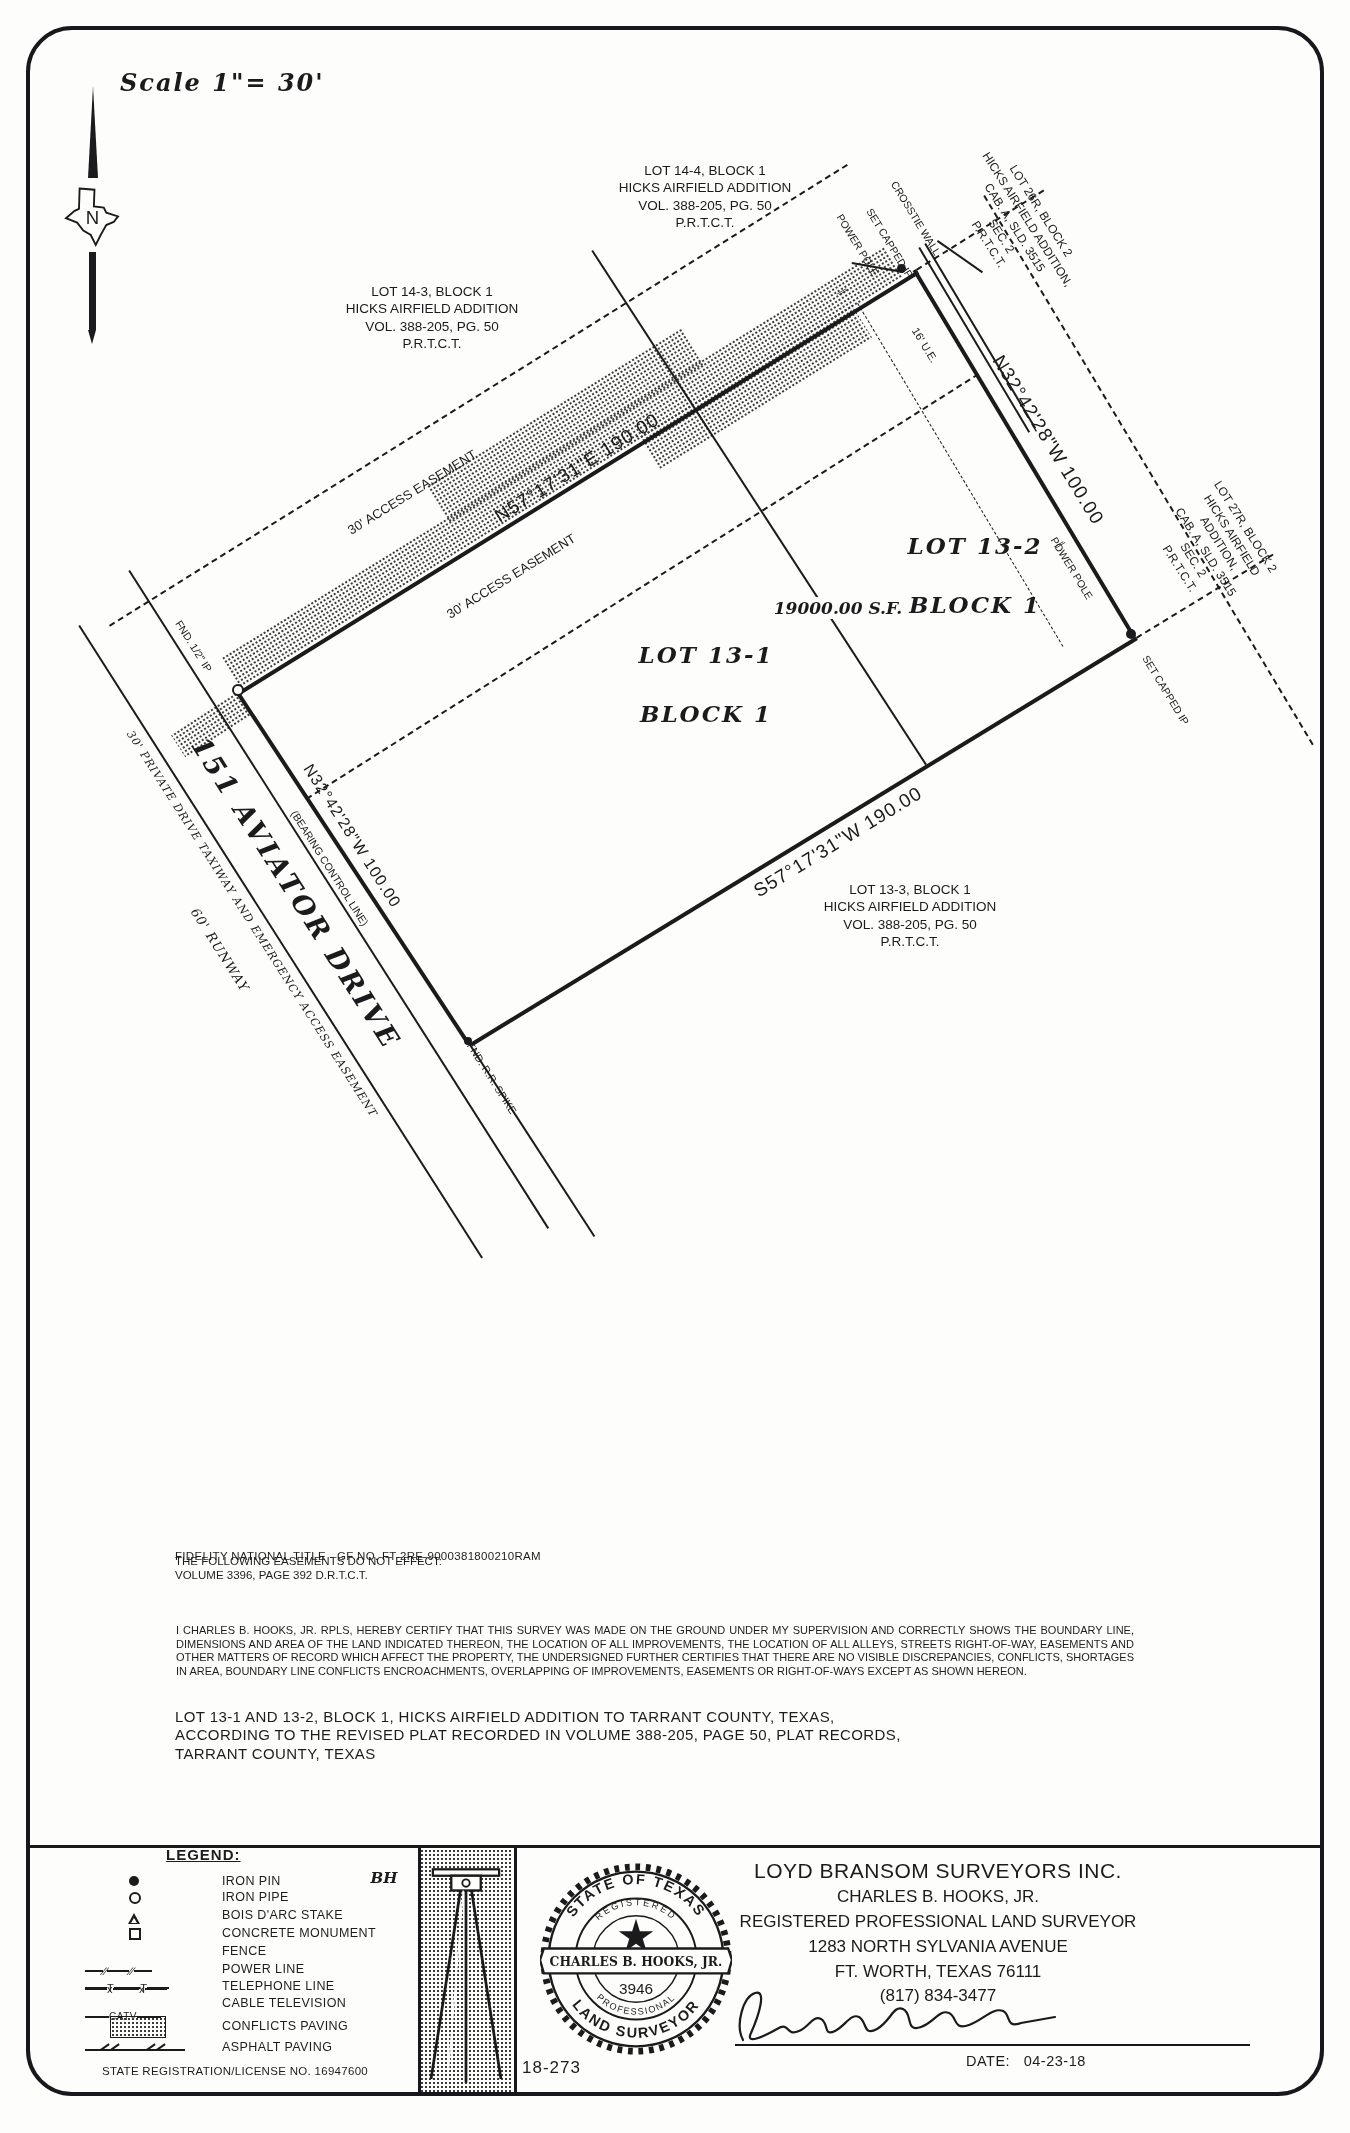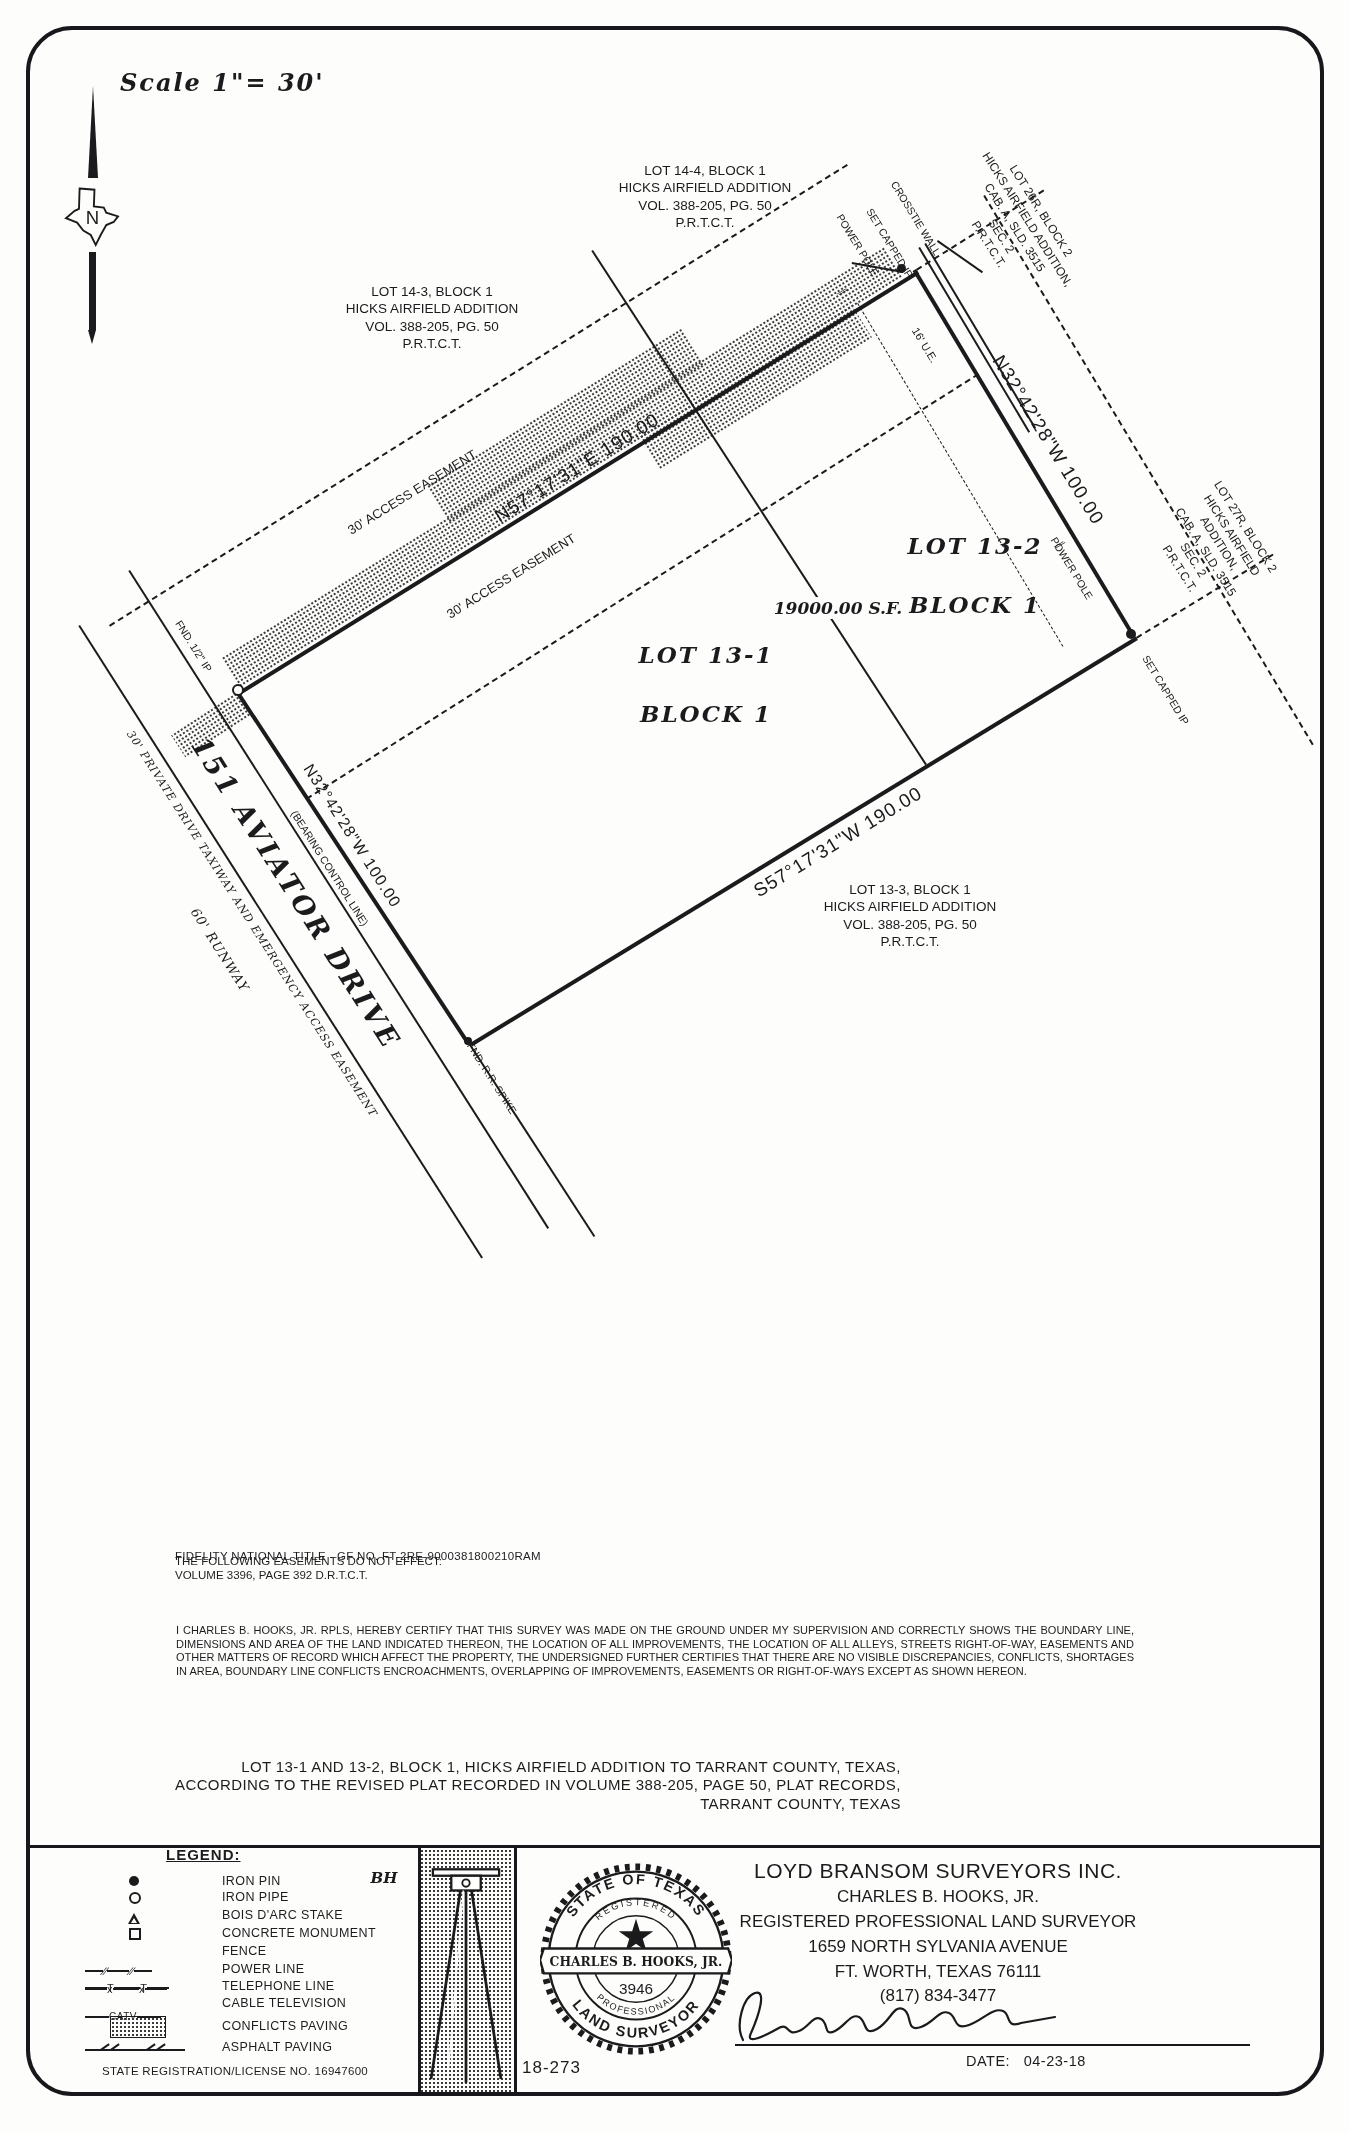--- a/index.html
+++ b/index.html
@@ -121,21 +121,21 @@
   <div class="blk" style="left:1212px;top:548px;transform:translate(-50%,-50%) rotate(57.5deg);font-size:12px;line-height:1.3;">LOT 27R, BLOCK 2
 HICKS AIRFIELD ADDITION,
 CAB. A, SLD. 3515
 SEC. 2
 P.R.T.C.T.</div>
 
   <div class="abs" style="left:175px;top:1526px;font-size:11.5px;letter-spacing:.3px;margin-top:24px;">FIDELITY NATIONAL TITLE  -  GF NO. FT-2RE-9000381800210RAM</div>
   <div class="abs pre" style="left:175px;top:1554px;font-size:11.5px;line-height:1.22;">THE FOLLOWING EASEMENTS DO NOT EFFECT:
 VOLUME 3396, PAGE 392 D.R.T.C.T.</div>
   <div class="abs" style="left:176px;top:1624px;width:958px;font-size:11px;line-height:1.24;text-align:justify;">I CHARLES B. HOOKS, JR. RPLS, HEREBY CERTIFY THAT THIS SURVEY WAS MADE ON THE GROUND UNDER MY SUPERVISION AND CORRECTLY SHOWS THE BOUNDARY LINE, DIMENSIONS AND AREA OF THE LAND INDICATED THEREON, THE LOCATION OF ALL IMPROVEMENTS, THE LOCATION OF ALL ALLEYS, STREETS RIGHT-OF-WAY, EASEMENTS AND OTHER MATTERS OF RECORD WHICH AFFECT THE PROPERTY, THE UNDERSIGNED FURTHER CERTIFIES THAT THERE ARE NO VISIBLE DISCREPANCIES, CONFLICTS, SHORTAGES IN AREA, BOUNDARY LINE CONFLICTS ENCROACHMENTS, OVERLAPPING OF IMPROVEMENTS, EASEMENTS OR RIGHT-OF-WAYS EXCEPT AS SHOWN HEREON.</div>
-  <div class="abs pre" style="left:175px;top:1758px;font-size:15px;line-height:1.22;letter-spacing:.4px;text-align:right;">LOT 13-1 AND 13-2, BLOCK 1, HICKS AIRFIELD ADDITION TO TARRANT COUNTY, TEXAS,
+  <div class="abs pre" style="left:175px;top:1708px;font-size:15px;line-height:1.22;letter-spacing:.4px;">LOT 13-1 AND 13-2, BLOCK 1, HICKS AIRFIELD ADDITION TO TARRANT COUNTY, TEXAS,
 ACCORDING TO THE REVISED PLAT RECORDED IN VOLUME 388-205, PAGE 50, PLAT RECORDS,
 TARRANT COUNTY, TEXAS</div>
 
   <div class="abs" style="left:30px;top:1845px;width:1290px;border-top:3px solid #17171c;"></div>
   <div class="abs" style="left:418px;top:1848px;height:246px;border-left:3px solid #17171c;"></div>
   <div class="abs" style="left:514px;top:1848px;height:246px;border-left:3px solid #17171c;"></div>
 
   <div class="abs" style="left:166px;top:1846px;font-size:15px;font-weight:bold;letter-spacing:1px;text-decoration:underline;">LEGEND:</div>
   <div class="rt serifbi" style="left:384px;top:1878px;font-size:15px;transform:translate(-50%,-50%);">BH</div>
 
@@ -223,21 +223,21 @@
     </text>
     <polygon points="100,58 104,71 118,71 107,79 111,92 100,84 89,92 93,79 82,71 96,71" fill="#1b1b1d"></polygon>
     <polygon points="4,89 196,89 200,101 196,115 4,115 0,101" fill="#fdfdfb" stroke="#1b1b1d" stroke-width="2.5"></polygon>
     <text x="100" y="107" text-anchor="middle" font-size="14" font-weight="bold" font-family="DejaVu Serif, serif" textLength="180" lengthAdjust="spacingAndGlyphs">CHARLES B. HOOKS, JR.</text>
     <text x="100" y="136" text-anchor="middle" font-size="16" font-family="Liberation Sans, sans-serif">3946</text>
   </svg>
 
   <div class="rt" style="left:938px;top:1871px;transform:translate(-50%,-50%);font-size:21px;letter-spacing:.5px;">LOYD  BRANSOM  SURVEYORS  INC.</div>
   <div class="rt" style="left:938px;top:1897px;transform:translate(-50%,-50%);font-size:17px;">CHARLES  B.  HOOKS,  JR.</div>
   <div class="rt" style="left:938px;top:1922px;transform:translate(-50%,-50%);font-size:17px;">REGISTERED  PROFESSIONAL  LAND  SURVEYOR</div>
-  <div class="rt" style="left:938px;top:1947px;transform:translate(-50%,-50%);font-size:17px;">1659  NORTH  SYLVANIA  AVENUE</div>
+  <div class="rt" style="left:938px;top:1947px;transform:translate(-50%,-50%);font-size:17px;">1283  NORTH  SYLVANIA  AVENUE</div>
   <div class="rt" style="left:938px;top:1972px;transform:translate(-50%,-50%);font-size:17px;">FT.  WORTH,  TEXAS    76111</div>
   <div class="rt" style="left:938px;top:1996px;transform:translate(-50%,-50%);font-size:17px;">(817)  834-3477</div>
 
   <svg class="abs" style="left:725px;top:1985px;" width="380" height="65" viewBox="0 0 380 65">
     <path d="M18,55 C10,40 18,12 30,8 C42,4 34,30 26,48 C20,60 38,52 52,44 C66,36 60,52 74,46 C84,42 88,30 96,34 C104,38 98,52 110,46 C120,41 126,28 134,32 C142,36 138,52 152,44 C166,36 168,20 178,24 C188,28 180,48 196,42 C210,37 214,24 224,28 C232,31 228,46 244,40 C258,35 268,22 278,26 C286,29 280,44 296,38 L330,32" fill="none" stroke="#1b1b1d" stroke-width="2.2" stroke-linecap="round"></path>
   </svg>
   <div class="abs" style="left:735px;top:2044px;width:515px;border-top:2.5px solid #17171c;"></div>
 
   <div class="abs" style="left:522px;top:2058px;font-size:17px;letter-spacing:1px;">18-273</div>
   <div class="abs" style="left:966px;top:2053px;font-size:14.5px;letter-spacing:.5px;">

